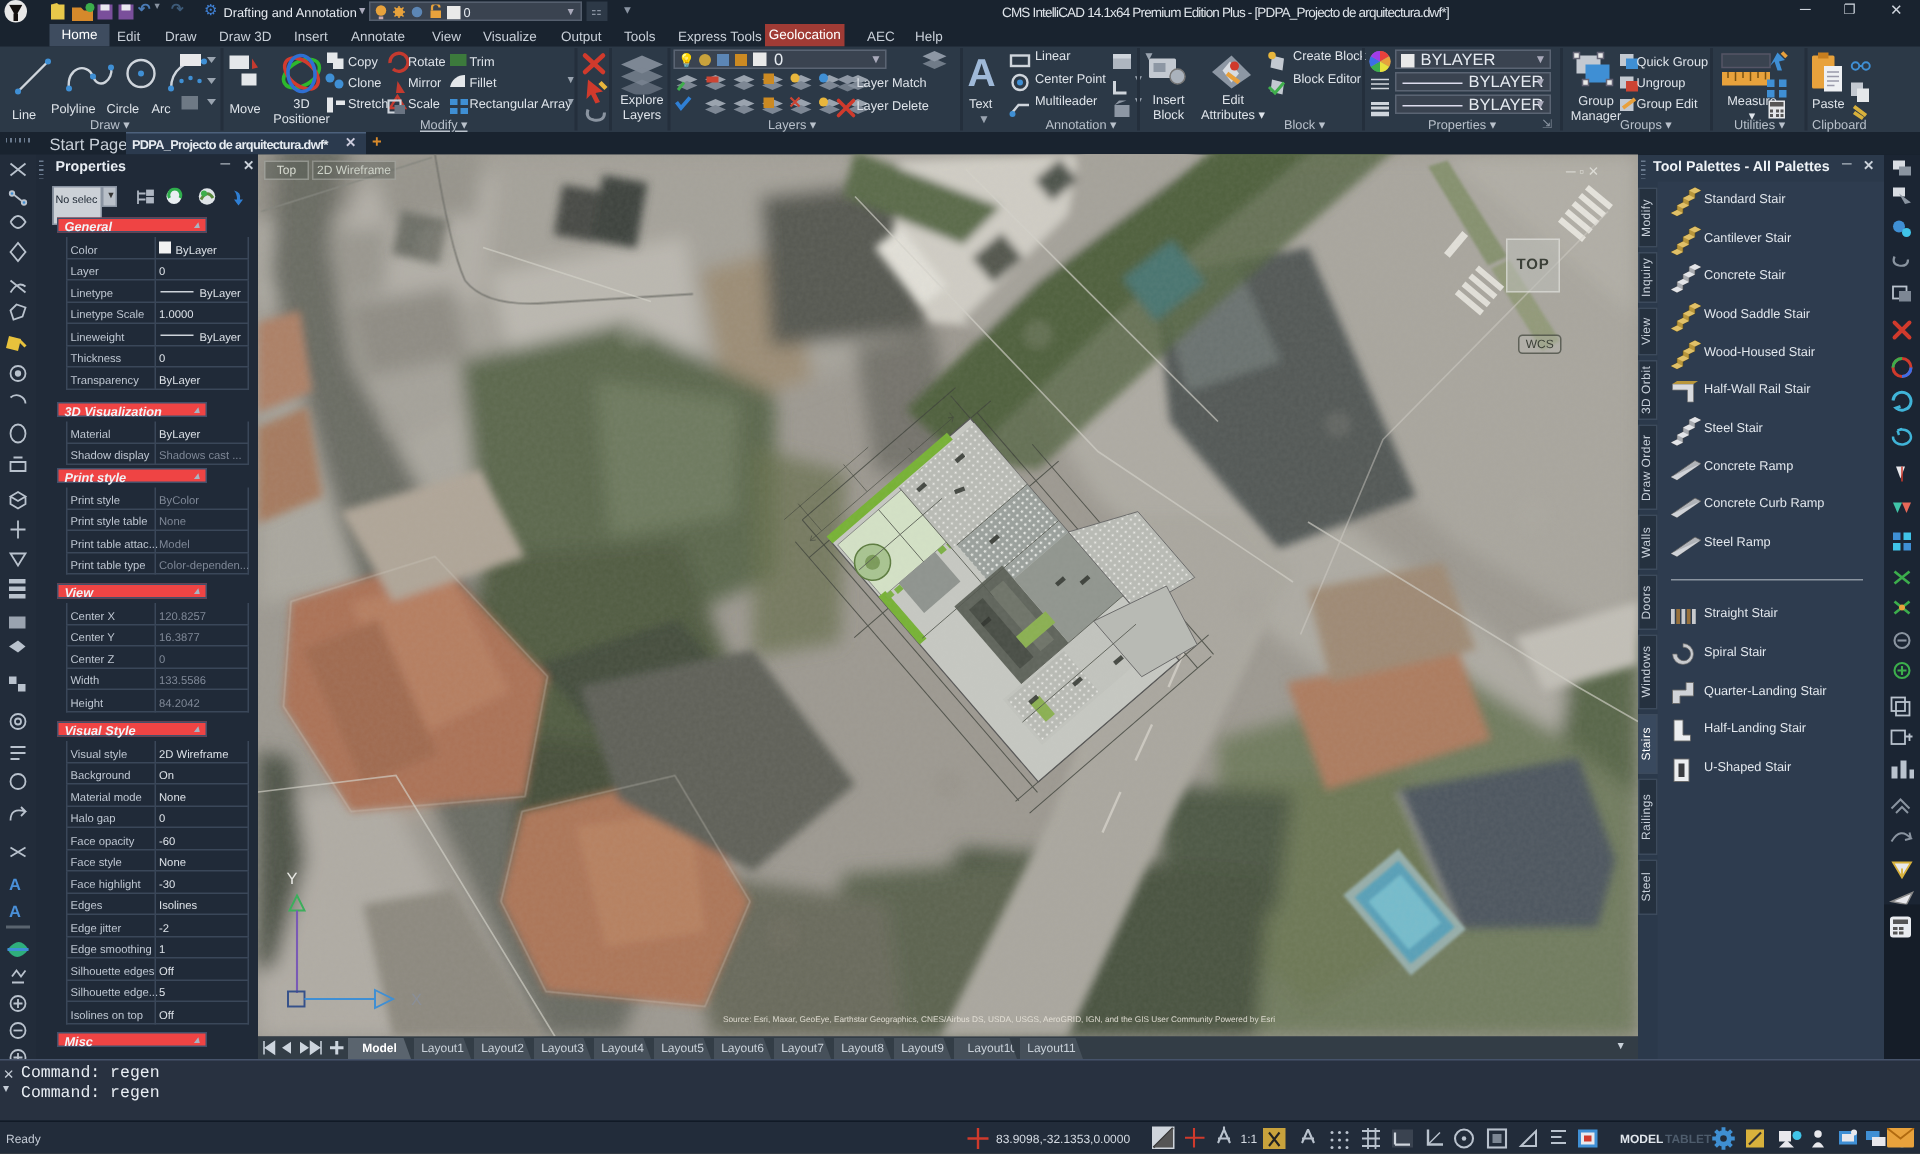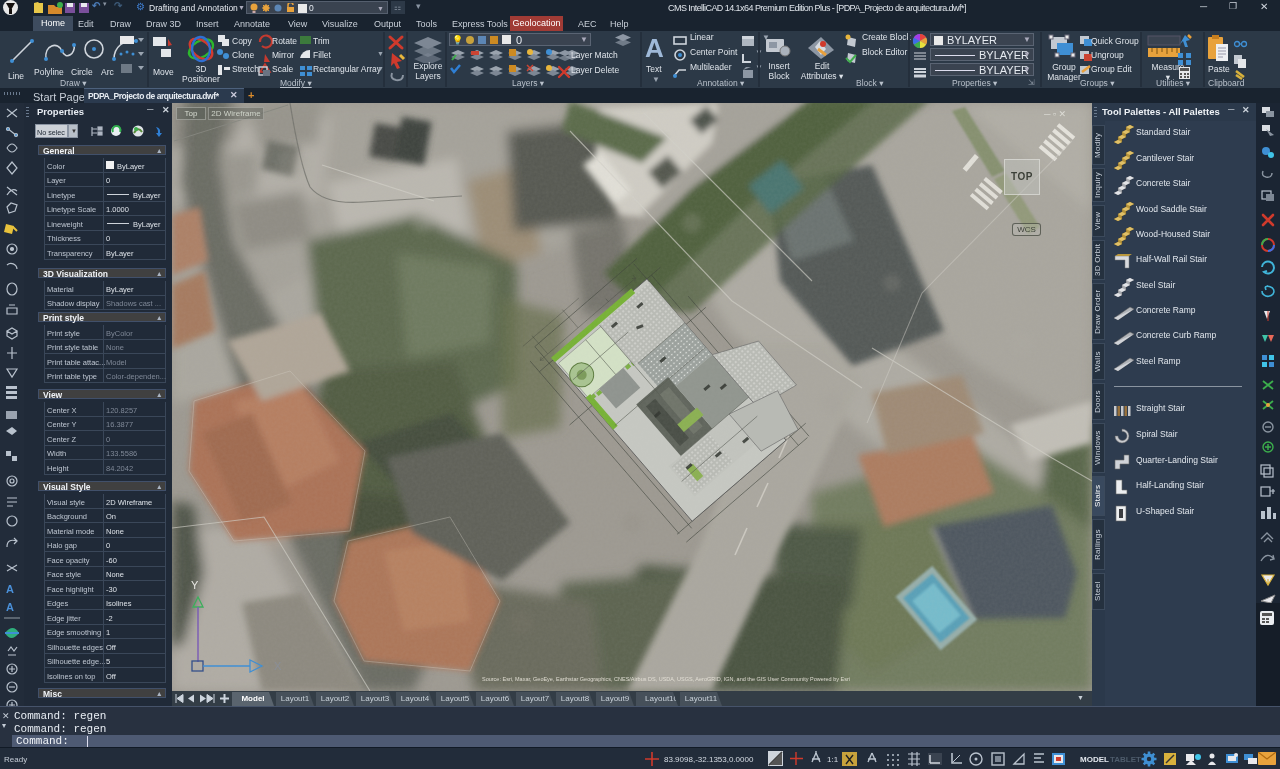--- a/index.html
+++ b/index.html
@@ -498,36 +498,36 @@
           <path d="M9,656 h6" stroke="#fff"></path>
         <circle cx="12" cy="674" r="5"></circle>
           <path d="M9,671 l6,6 m-6,0 l6,-6"></path>
       </g>
       <path d="M7,690 l5,5 5,-5 -5,-5 z" fill="#e8c23c"></path>
     </svg>
   </div>
 
   <div class="abs" id="props" style="left:24px;top:103px;width:148px;height:603px;background:#202a38;">
     <style>
-      .phead { position:absolute; left:14px; width:128px; height:10px; background:#404040;
+      .phead { position:absolute; left:14px; width:100px; height:10px; background:#ef4444;
                border:1px solid #41506a; color:#f0f3f7; font-size:8.5px; font-weight:bold;
-               padding-left:4px; line-height:10px; }
+               padding-left:4px; line-height:10px;font-style:italic; }
       .phead:after { content:"▴"; position:absolute; right:4px; top:0; color:#aab4c2; font-size:7px; }
       .prow { position:absolute; left:20px; width:122px; height:14.5px; border-bottom:1px solid #3a4759;
               border-left:1px solid #3a4759; border-right:1px solid #3a4759; }
       .prow .l { position:absolute; left:2px; top:3.5px; font-size:7.5px; color:#bfc7d2; white-space:nowrap; }
       .prow .v { position:absolute; left:61px; top:3.5px; font-size:7.5px; color:#dde2e8; white-space:nowrap; }
       .prow .v.g { color:#7f8897; }
       .prow .dv { position:absolute; left:58px; top:0; width:1px; height:14.5px; background:#3a4759; }
     </style>
     <div class="abs" style="left:2px;top:4px;width:3px;height:12px;background:repeating-linear-gradient(180deg,#6a7a8e 0 1px,#202a38 1px 3px);"></div>
     <span class="abs" style="left:13px;top:3px;font-size:9.5px;font-weight:bold;color:#e8edf3;">Properties</span>
     <span class="abs" style="left:123px;top:1px;font-size:9px;color:#ccd3db;font-weight:bold;">─</span>
     <span class="abs" style="left:138px;top:2px;font-size:9px;color:#ccd3db;font-weight:bold;">✕</span>
-    <div class="abs" style="left:11px;top:21px;width:33px;height:14px;background:#ccd1d7;border:1px solid #8a94a2;">
+    <div class="abs" style="left:11px;top:21px;width:33px;height:26px;background:#ccd1d7;border:1px solid #8a94a2;">
       <span style="position:absolute;left:1px;top:3px;font-size:7.2px;color:#1a2430;">No selec</span>
     </div>
     <div class="abs" style="left:44px;top:21px;width:10px;height:14px;background:#b8bfc8;border:1px solid #8a94a2;">
       <span style="position:absolute;left:2px;top:3px;font-size:6px;color:#333;">▼</span>
     </div>
     <svg class="abs" style="left:66px;top:22px;" width="100" height="13">
       <g stroke="#aeb6c2" stroke-width="1.2" fill="none">
           <path d="M2,2 v9 M2,4 h5 M2,8 h5"></path>
           <rect x="8" y="2" width="4" height="3" fill="#aeb6c2"></rect>
           <rect x="8" y="7" width="4" height="3" fill="#aeb6c2"></rect>
@@ -1181,24 +1181,20 @@
           <rect x="6" y="18" width="3" height="2"></rect>
           <rect x="10" y="18" width="3" height="2"></rect>
         </g>
     </svg>
   </div>
 
   <div class="abs" id="cmd" style="left:0;top:706px;width:1280px;height:41px;background:#283140;border-top:1px solid #46536a;">
     <span class="abs" style="left:2px;top:4px;color:#c5ccd6;font-size:9px;">✕</span>
     <span class="abs" style="left:2px;top:14px;color:#c5ccd6;font-size:8px;">▾</span>
     <div style="position:absolute;left:14px;top:3px;color:#e8edf3;font-size:11px;font-family:'Liberation Mono',monospace;line-height:13px;">Command: regen<br>Command: regen</div>
-    <div class="abs" style="left:12px;top:28px;width:1268px;height:13px;background:#4e5a73;">
-      <span style="position:absolute;left:4px;top:0px;color:#f2f5f9;font-size:11px;font-family:'Liberation Mono',monospace;">Command:</span>
-      <span style="position:absolute;left:75px;top:1px;width:1px;height:11px;background:#dde;"></span>
-    </div>
   </div>
 
   <div class="abs" id="status" style="left:0;top:747px;width:1280px;height:22px;background:#222c3a;border-top:1px solid #111a26;">
     <span class="abs" style="left:4px;top:7px;font-size:8px;color:#c5ccd6;">Ready</span>
     <svg class="abs" style="left:644px;top:3px;" width="16" height="16">
       <g stroke="#d03a2c" stroke-width="1.6">
           <path d="M8,1 v14 M1,8 h14"></path>
         </g>
     </svg>
     <span class="abs" style="left:664px;top:7px;font-size:8px;color:#d5dbe3;">83.9098,-32.1353,0.0000</span>

